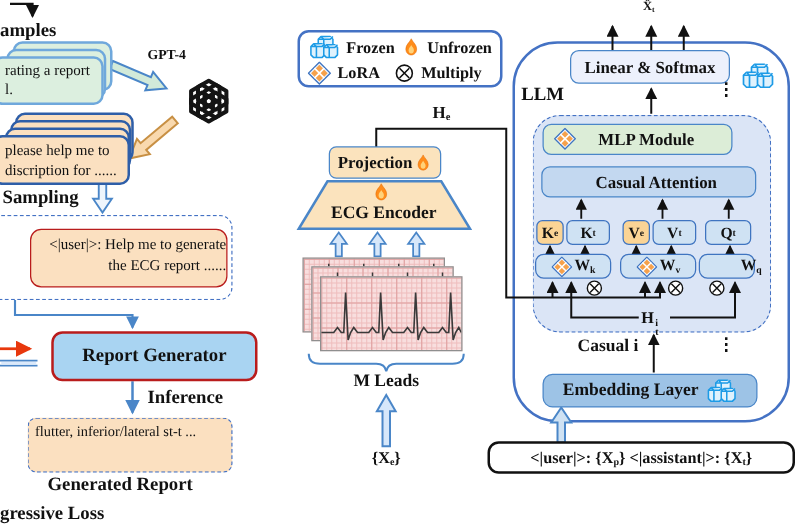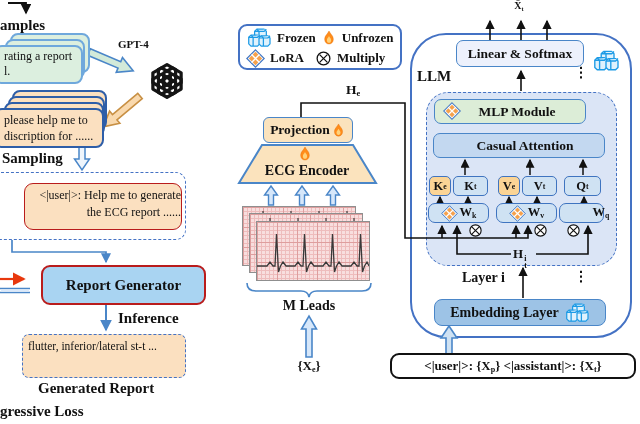--- a/index.html
+++ b/index.html
@@ -346,21 +346,21 @@
     <span><span>W</span><sub>q</sub></span>
   </div>
 
   <div class="lbl" style="left:513px;top:246px;font-size:13px;">
     <span>H</span><span class="stack">
         <span>i</span>
         <span>t</span>
       </span>
   </div>
 
-  <div class="lbl" style="left:462px;top:270px;font-size:14px;">Layer i</div>
+  <div class="lbl" style="left:462px;top:270px;font-size:14px;">Casual i</div>
   <div class="dots" style="left:574px;top:274px;font-size:14px;">⋮</div>
 
   <div class="rbox center" style="left:434px;top:299px;width:172px;height:27px;background:#9dc3e6;border-color:#4a86c8;border-radius:8px;font-weight:700;font-size:14px;gap:5px;">
     <span>Embedding Layer</span>
     <svg width="26" height="22">
         <use href="#sym-ice" width="26" height="22"></use>
       </svg>
   </div>
 
   <div class="abs center" style="left:390px;top:353px;width:246px;height:26px;border:2.4px solid #111;border-radius:9px;background:#fff;box-sizing:border-box;font-weight:700;font-size:13px;">

